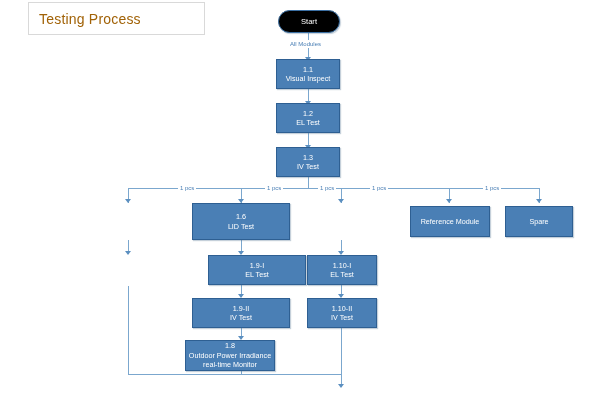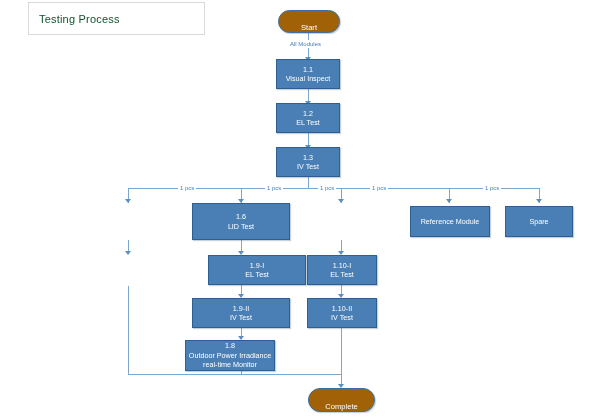--- a/index.html
+++ b/index.html
@@ -22,22 +22,22 @@
     width: 177px;
     height: 33px;
     border: 1px solid #d9d9d9;
     background: #ffffff;
     box-sizing: border-box;
     display: flex;
     align-items: center;
     padding-left: 10px;
   }
   .title-text {
-    font-size: 11px;
-    color: #14532d;
+    font-size: 14px;
+    color: #a16207;
     letter-spacing: .2px;
   }
   .node {
     position: absolute;
     box-sizing: border-box;
     background: #4a7fb5;
     border: 1px solid #2e5f92;
     color: #ffffff;
     font-size: 7.2px;
     line-height: 9.4px;
@@ -45,24 +45,23 @@
     flex-direction: column;
     align-items: center;
     justify-content: center;
     text-align: center;
     padding: 0 2px;
     box-shadow: 1px 1px 1px rgba(90,120,150,0.35);
   }
   .node .l1, .node .l2, .node .l3 { display: block; white-space: nowrap; }
   .terminator {
     border-radius: 14px;
-    background: #a16207;
+    background: #000000;
     border: 1px solid #3b6fa3;
     font-size: 7.6px;
-    justify-content: flex-end;
   }
   .edge-label {
     position: absolute;
     font-size: 6px;
     color: #4a7fb5;
     background: #ffffff;
     padding: 0 2px;
     white-space: nowrap;
     line-height: 8px;
   }
@@ -205,17 +204,14 @@
   </div>
 
   <div class="node" style="left:410px; top:206px; width:80px; height:31px;">
     <span class="l1">Reference Module</span>
   </div>
 
   <div class="node" style="left:505px; top:206px; width:68px; height:31px;">
     <span class="l1">Spare</span>
   </div>
 
-  <div class="node terminator" style="left:308px; top:388px; width:67px; height:24px;">
-    <span class="l1">Complete</span>
-  </div>
 
 </div>
 
 </body></html>

